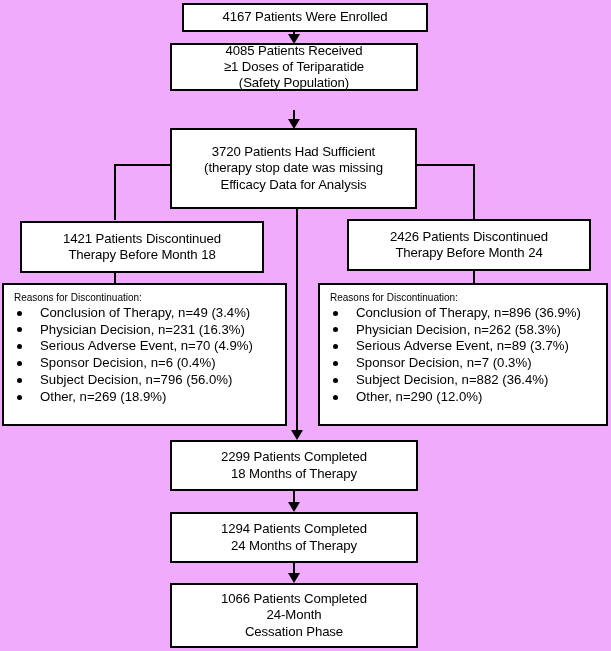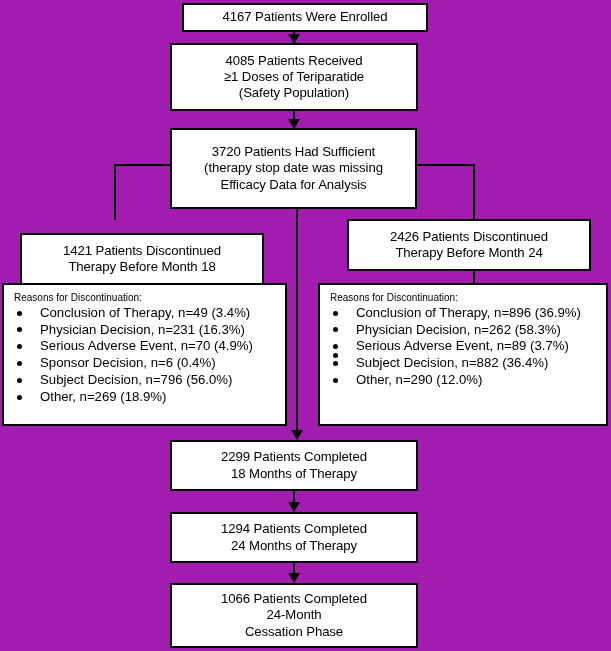--- a/index.html
+++ b/index.html
@@ -8,21 +8,21 @@
     background: #ffffff;
   }
   body {
     font-family: "Liberation Sans", sans-serif;
     color: #000000;
   }
   #flowchart {
     position: relative;
     width: 611px;
     height: 651px;
-    background: #a21caf;
+    background: #f0abfc;
     overflow: hidden;
   }
   .node {
     position: absolute;
     box-sizing: border-box;
     border: 2px solid #000000;
     background: #ffffff;
     display: flex;
     align-items: center;
     justify-content: center;
@@ -124,37 +124,37 @@
 
   <div class="vline" style="left:293px; top:562px; height:14px;"></div>
   <div class="arrowhead" style="left:288px; top:573px;"></div>
 
   <div class="node" style="left:182px; top:3px; width:246px; height:29px;">
     <div class="lines">
       <div>4167 Patients Were Enrolled</div>
     </div>
   </div>
 
-  <div class="node" style="left:170px; top:43px; width:248px; height:68px;">
+  <div class="node" style="left:170px; top:43px; width:248px; height:48px;">
     <div class="lines">
       <div>4085 Patients Received</div>
       <div>≥1 Doses of Teriparatide</div>
       <div>(Safety Population)</div>
     </div>
   </div>
 
   <div class="node" style="left:170px; top:128px; width:247px; height:81px;">
     <div class="lines">
       <div>3720 Patients Had Sufficient</div>
       <div>(therapy stop date was missing</div>
       <div>Efficacy Data for Analysis</div>
     </div>
   </div>
 
-  <div class="node" style="left:20px; top:233px; width:244px; height:52px;">
+  <div class="node" style="left:20px; top:221px; width:244px; height:52px;">
     <div class="lines">
       <div>1421 Patients Discontinued</div>
       <div>Therapy Before Month 18</div>
     </div>
   </div>
 
   <div class="node" style="left:347px; top:219px; width:244px; height:52px;">
     <div class="lines">
       <div>2426 Patients Discontinued</div>
       <div>Therapy Before Month 24</div>
@@ -172,21 +172,21 @@
       <li><span class="bullet"></span><span>Other, n=269 (18.9%)</span></li>
     </ul>
   </div>
 
   <div class="reasons-box" style="left:318px; top:283px; width:290px; height:143px;">
     <div class="reasons-title">Reasons for Discontinuation:</div>
     <ul class="reasons-list">
       <li><span class="bullet"></span><span>Conclusion of Therapy, n=896 (36.9%)</span></li>
       <li><span class="bullet"></span><span>Physician Decision, n=262 (58.3%)</span></li>
       <li><span class="bullet"></span><span>Serious Adverse Event, n=89 (3.7%)</span></li>
-      <li><span class="bullet"></span></li>
+      <li><span class="bullet"></span><span>Sponsor Decision, n=7 (0.3%)</span></li>
       <li><span class="bullet"></span><span>Subject Decision, n=882 (36.4%)</span></li>
       <li><span class="bullet"></span><span>Other, n=290 (12.0%)</span></li>
     </ul>
   </div>
 
   <div class="node" style="left:170px; top:440px; width:248px; height:51px;">
     <div class="lines">
       <div>2299 Patients Completed</div>
       <div>18 Months of Therapy</div>
     </div>

